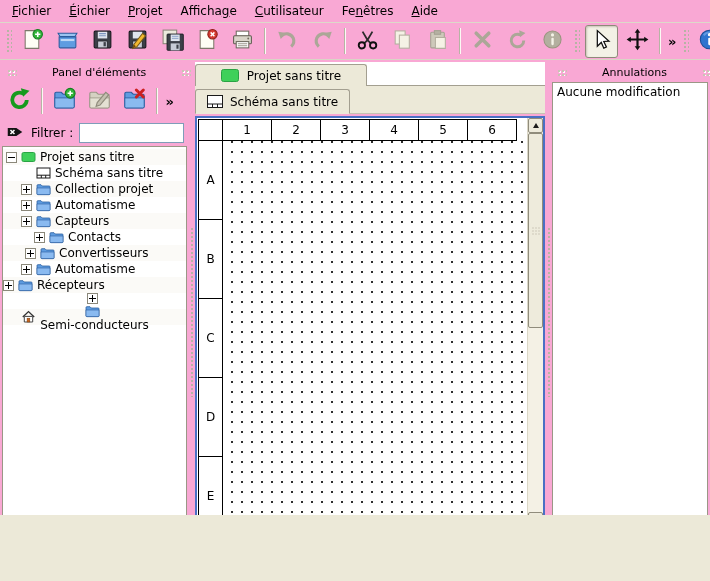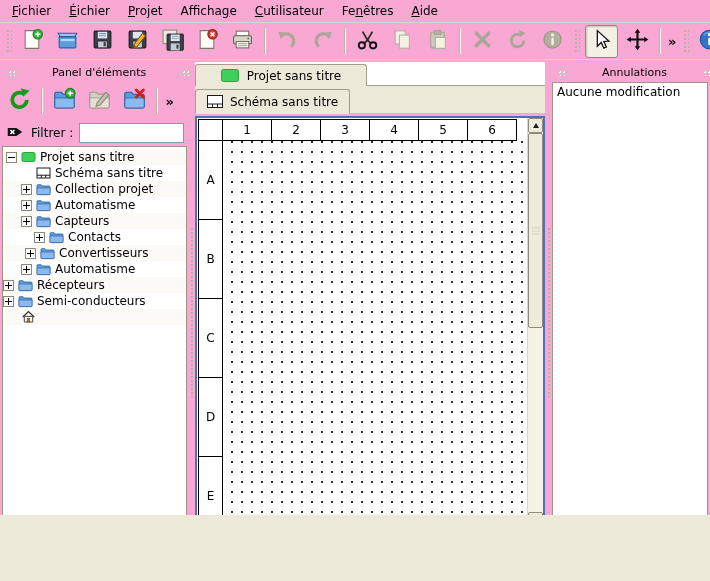--- a/index.html
+++ b/index.html
@@ -420,21 +420,21 @@
             <span class="tlabel">Automatisme</span>
           </div>
           <div class="trow" style="">
             <span class="exp plus"></span>
             <span class="ticon"><svg viewBox="0 0 15 14" width="15" height="14">
                 <path d="M1 4.8V3.5c0-.5.3-.8.8-.8h3.2l1.3 1.3h6.9c.5 0 .8.3.8.8v7c0 .5-.3.8-.8.8H1.8c-.5 0-.8-.3-.8-.8z" fill="#5e9ce0" stroke="#2a5d9e" stroke-width=".8"></path>
                 <path d="M1 6h13v5.8c0 .5-.3.8-.8.8H1.8c-.5 0-.8-.3-.8-.8z" fill="#8abaf0" stroke="#2a5d9e" stroke-width=".6"></path>
               </svg></span>
             <span class="tlabel">Récepteurs</span>
           </div>
-          <div class="trow" style="">
+          <div class="trow" style=" flex-direction: column;">
             <span class="exp plus"></span>
             <span class="ticon"><svg viewBox="0 0 15 14" width="15" height="14">
                 <path d="M1 4.8V3.5c0-.5.3-.8.8-.8h3.2l1.3 1.3h6.9c.5 0 .8.3.8.8v7c0 .5-.3.8-.8.8H1.8c-.5 0-.8-.3-.8-.8z" fill="#5e9ce0" stroke="#2a5d9e" stroke-width=".8"></path>
                 <path d="M1 6h13v5.8c0 .5-.3.8-.8.8H1.8c-.5 0-.8-.3-.8-.8z" fill="#8abaf0" stroke="#2a5d9e" stroke-width=".6"></path>
               </svg></span>
             <span class="tlabel">Semi-conducteurs</span>
           </div>
           <div class="trow" style="padding-left: 3px;">
             <span class="exp none"></span>
             <span class="ticon"><svg viewBox="0 0 15 14" width="15" height="14">

